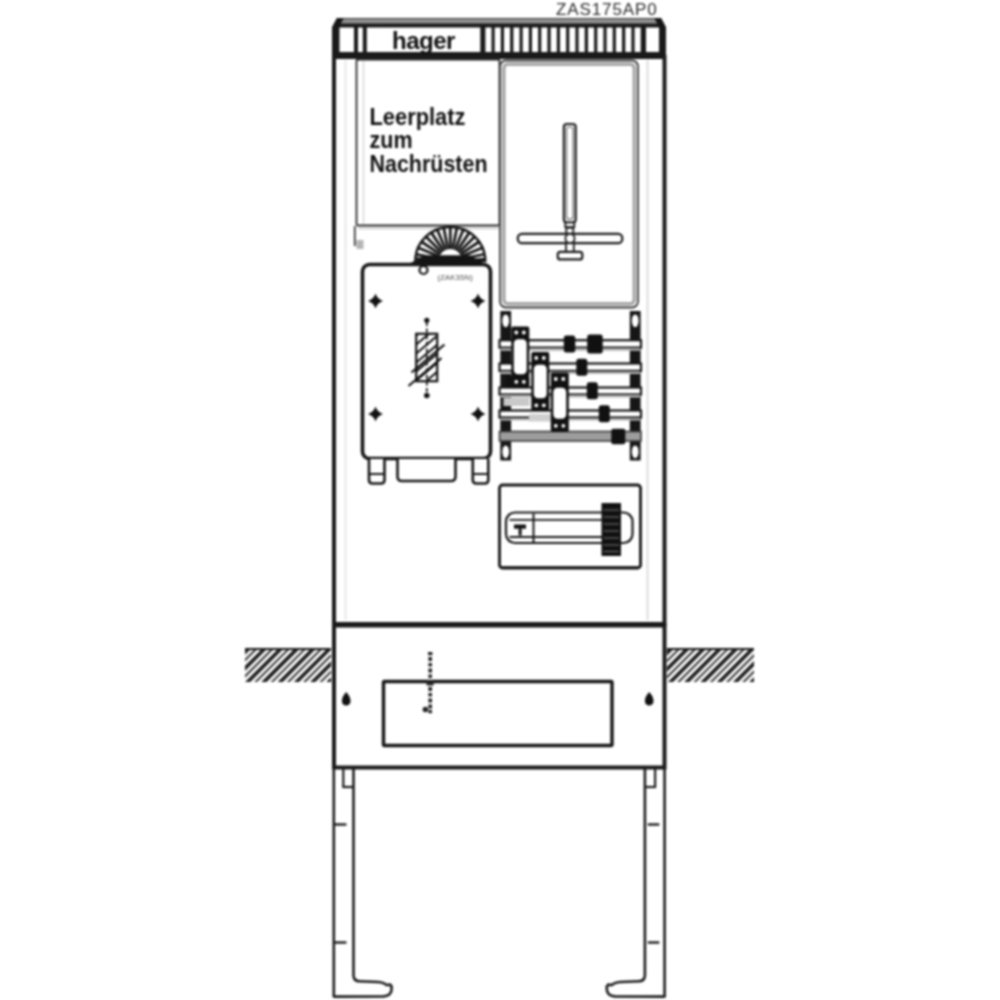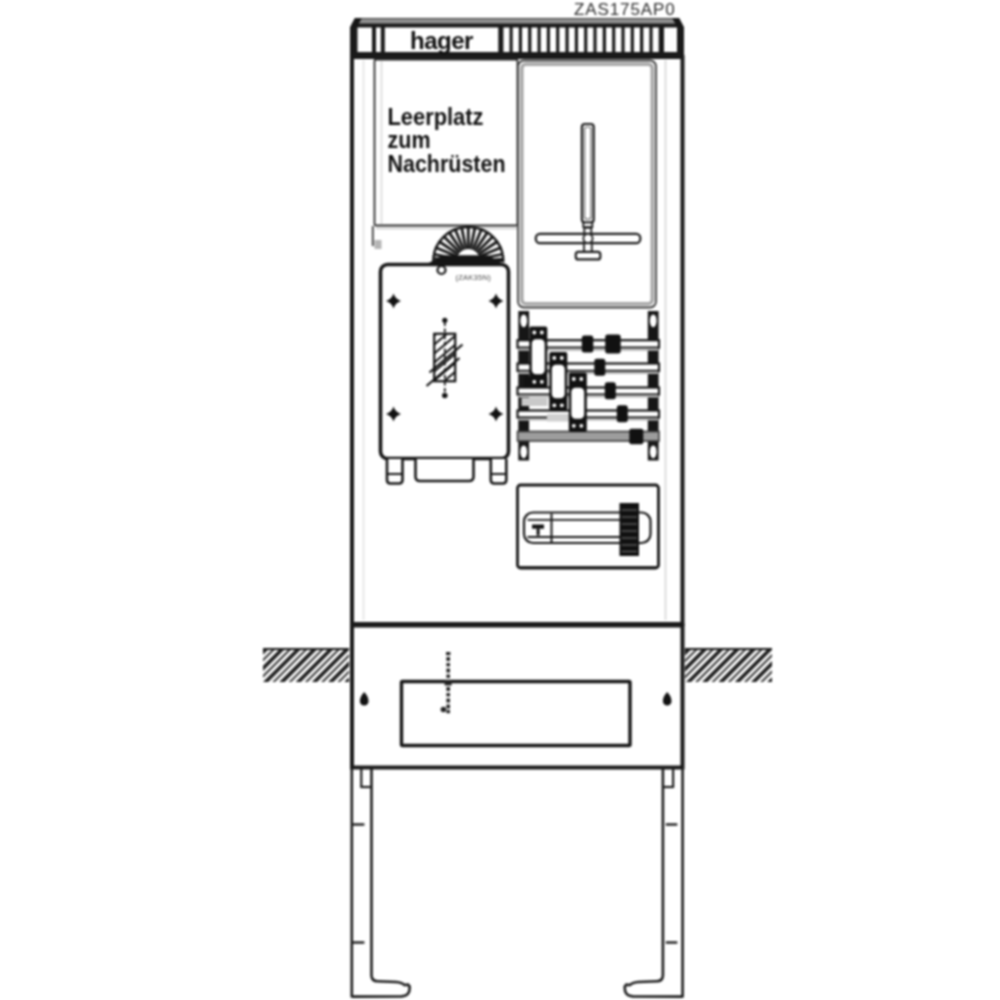--- a/index.html
+++ b/index.html
@@ -1,16 +1,16 @@
 <!DOCTYPE html>
 <html><head>
 <meta charset="utf-8">
 <style>
 html,body{margin:0;padding:0;background:#ffffff;}
-#stage{position:relative;width:888px;height:1000px;background:#fff;overflow:hidden;margin-left:18px;}
+#stage{position:relative;width:888px;height:1000px;background:#fff;overflow:hidden;}
 text{font-family:"Liberation Sans",sans-serif;}
 </style>
 </head>
 <body>
 <div id="stage">
 <svg style="filter:blur(0.85px)" width="1000" height="1000" viewBox="0 0 1000 1000">
 <defs>
 <pattern id="soil" width="11.5" height="11.5" patternTransform="rotate(45)" patternUnits="userSpaceOnUse">
 <rect width="11.5" height="11.5" fill="#fff"></rect>
 <rect x="0" y="0" width="3.7" height="11.5" fill="#1c1c1c"></rect>

